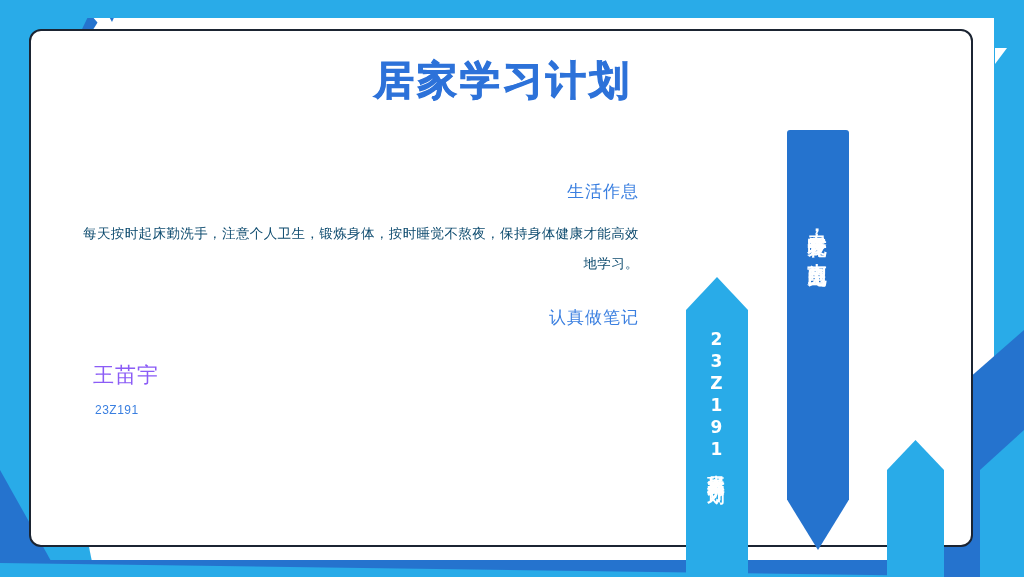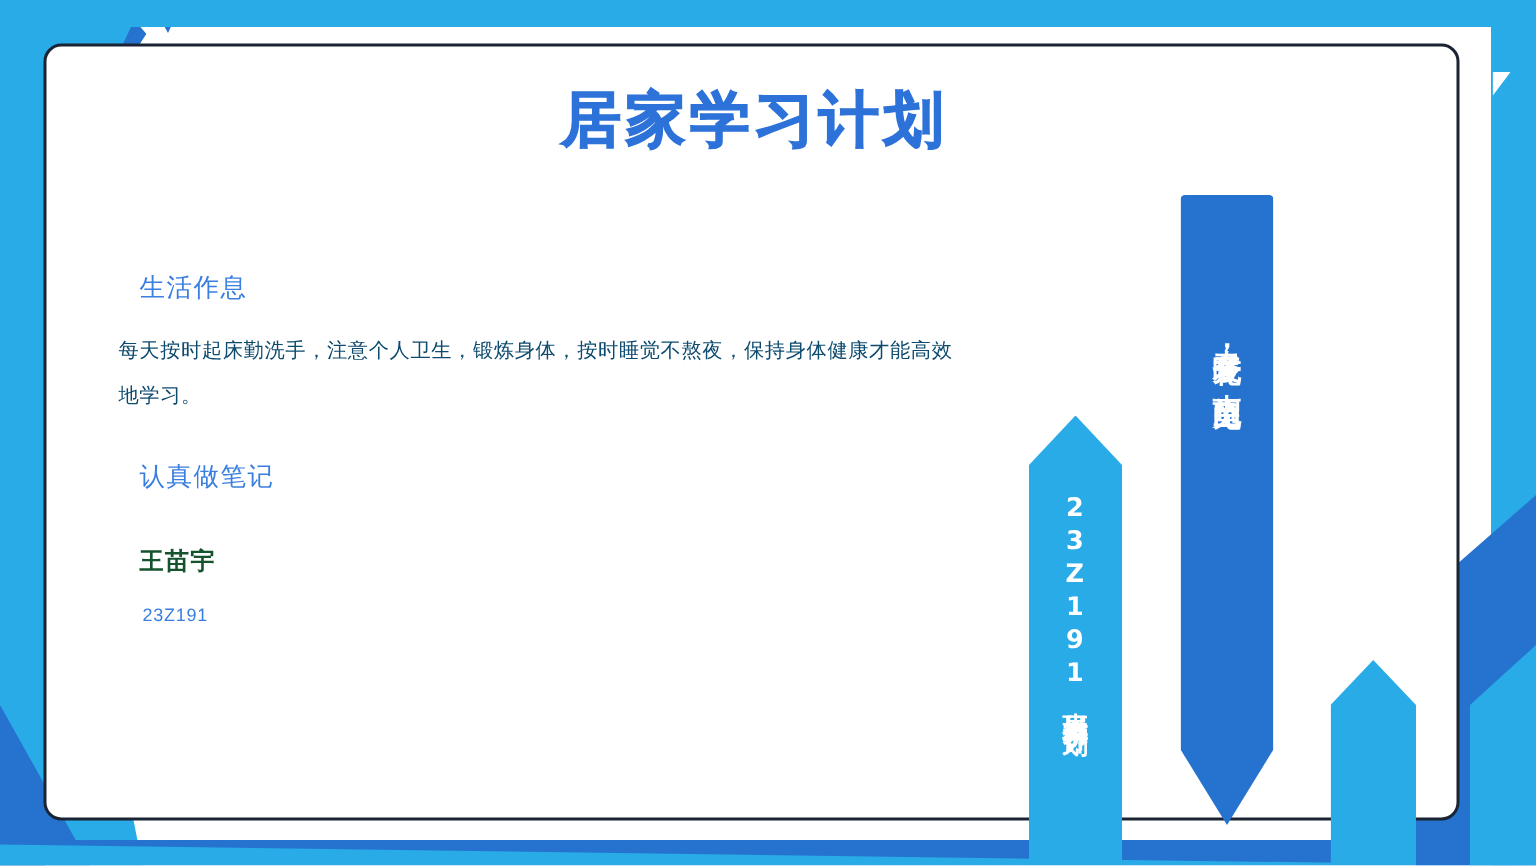--- a/index.html
+++ b/index.html
@@ -62,46 +62,46 @@
   
   .content {
     position: absolute;
     left: 48px;
     top: 148px;
     width: 560px;
     z-index: 6;
   }
   .section {
     margin-bottom: 26px;
+    text-align: right;
   }
   .section-heading {
     font-size: 17px;
     line-height: 26px;
     color: #3a7fe0;
     font-weight: normal;
     margin: 0 0 14px 14px;
     letter-spacing: 1px;
   }
   .section-body {
     font-size: 13.5px;
     line-height: 30px;
     color: #0c4a6e;
     margin: 0;
     letter-spacing: 0.4px;
   }
   .author-block {
     margin-top: 32px;
   }
   .author-name {
-    font-size: 16px;
+    font-size: 21px;
     line-height: 24px;
-    color: #14532d;
+    color: #8b5cf6;
     margin: 0 0 14px 14px;
     letter-spacing: 1px;
-    font-weight: bold;
   }
   .author-id {
     font-size: 12px;
     line-height: 18px;
     color: #3a7fe0;
     margin: 0 0 0 16px;
     letter-spacing: 0.5px;
   }
 
   

